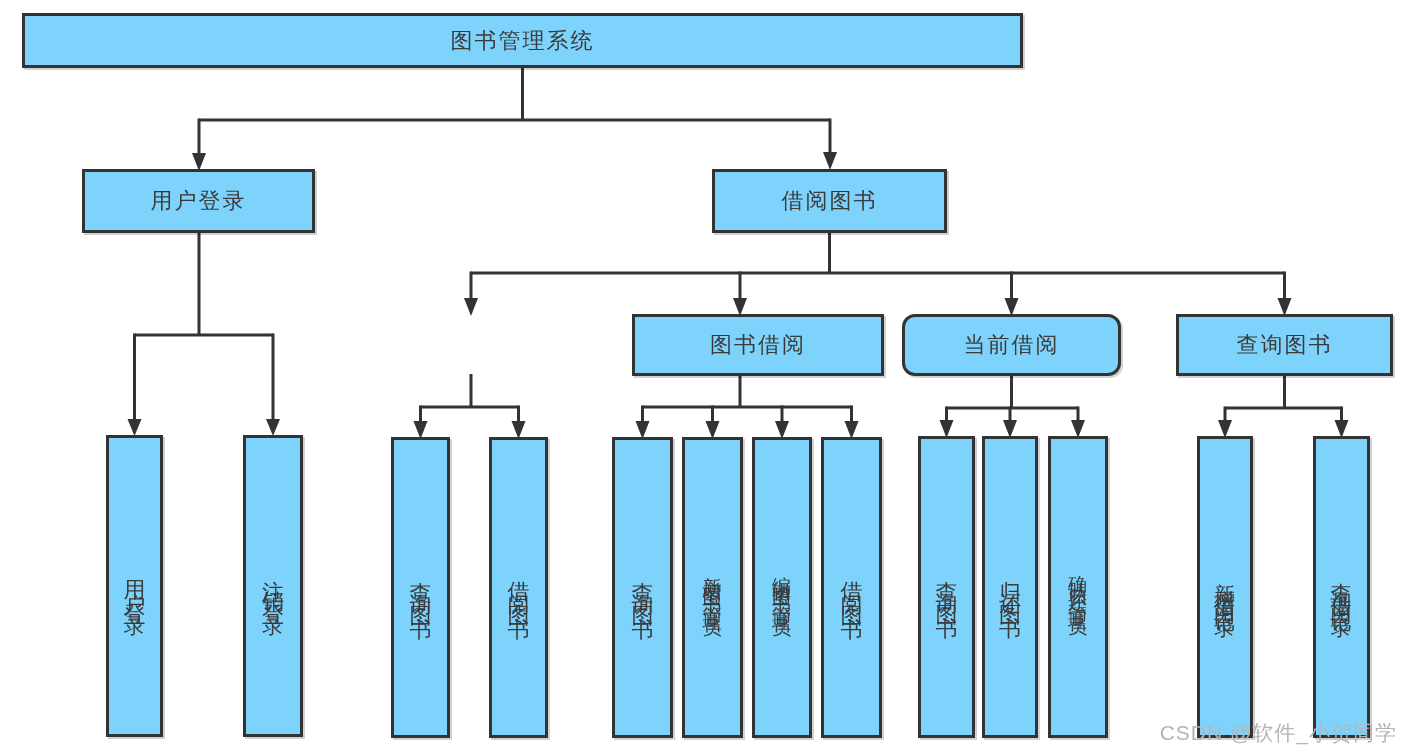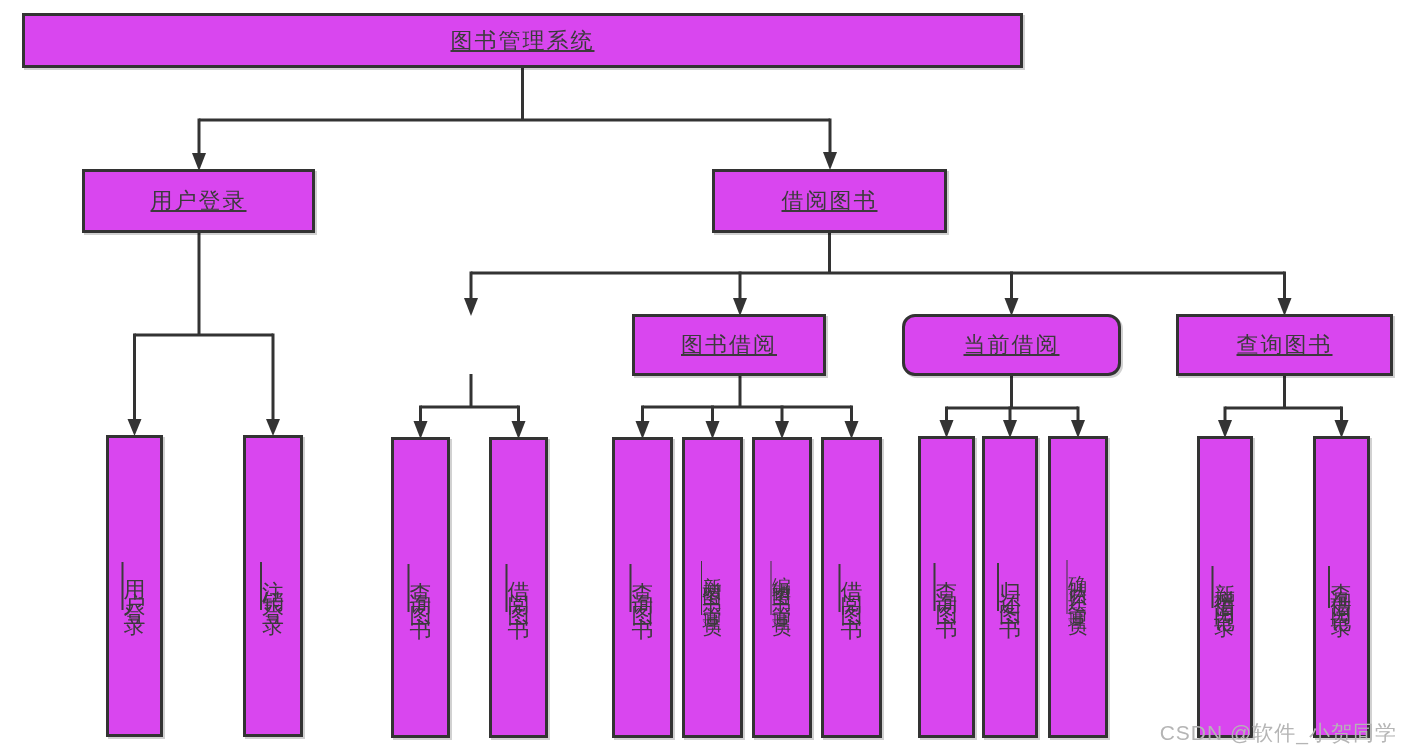--- a/index.html
+++ b/index.html
@@ -14,29 +14,28 @@
     background: #ffffff;
     overflow: hidden;
   }
   .connectors {
     position: absolute; left: 0; top: 0;
     width: 1405px; height: 747px;
     pointer-events: none;
   }
   .box {
     position: absolute;
-    background: #d946ef;
+    background: #7dd3fc;
     border: 3px solid #333333;
     box-sizing: border-box;
     display: flex;
     align-items: center;
     justify-content: center;
     color: #3b3b3b;
     box-shadow: 2px 2px 0 rgba(0,0,0,0.18);
-    text-decoration: underline;
   }
   .h-label {
     font-size: 22px;
     letter-spacing: 2px;
     white-space: nowrap;
   }
   .vtext {
     writing-mode: vertical-rl;
     text-orientation: mixed;
     font-size: 22px;
@@ -60,21 +59,21 @@
     letter-spacing: 1px;
     z-index: 10;
     white-space: nowrap;
   }
 
   
   .n-root        { left: 22px;   top: 13px;  width: 1001px; height: 55px; }
   .n-user-login  { left: 82px;   top: 169px; width: 233px;  height: 64px; }
   .n-book-mgmt   { left: 712px;  top: 169px; width: 235px;  height: 64px; }
   .n-new-book    { left: 365px;  top: 314px; width: 212px;  height: 62px; }
-  .n-book-borrow { left: 632px;  top: 314px; width: 194px;  height: 62px; }
+  .n-book-borrow { left: 632px;  top: 314px; width: 252px;  height: 62px; }
   .n-cur-borrow  { left: 902px;  top: 314px; width: 219px;  height: 62px; border-radius: 13px; }
   .n-records     { left: 1176px; top: 314px; width: 217px;  height: 62px; }
 
   .lf-user-login  { left: 106px;  top: 435px; width: 57px; height: 302px; }
   .lf-logout      { left: 243px;  top: 435px; width: 60px; height: 302px; }
   .lf-nb-query    { left: 391px;  top: 437px; width: 59px; height: 301px; }
   .lf-nb-borrow   { left: 489px;  top: 437px; width: 59px; height: 301px; }
   .lf-bb-query    { left: 612px;  top: 437px; width: 61px; height: 301px; }
   .lf-bb-add      { left: 682px;  top: 437px; width: 61px; height: 301px; }
   .lf-bb-edit     { left: 752px;  top: 437px; width: 60px; height: 301px; }

